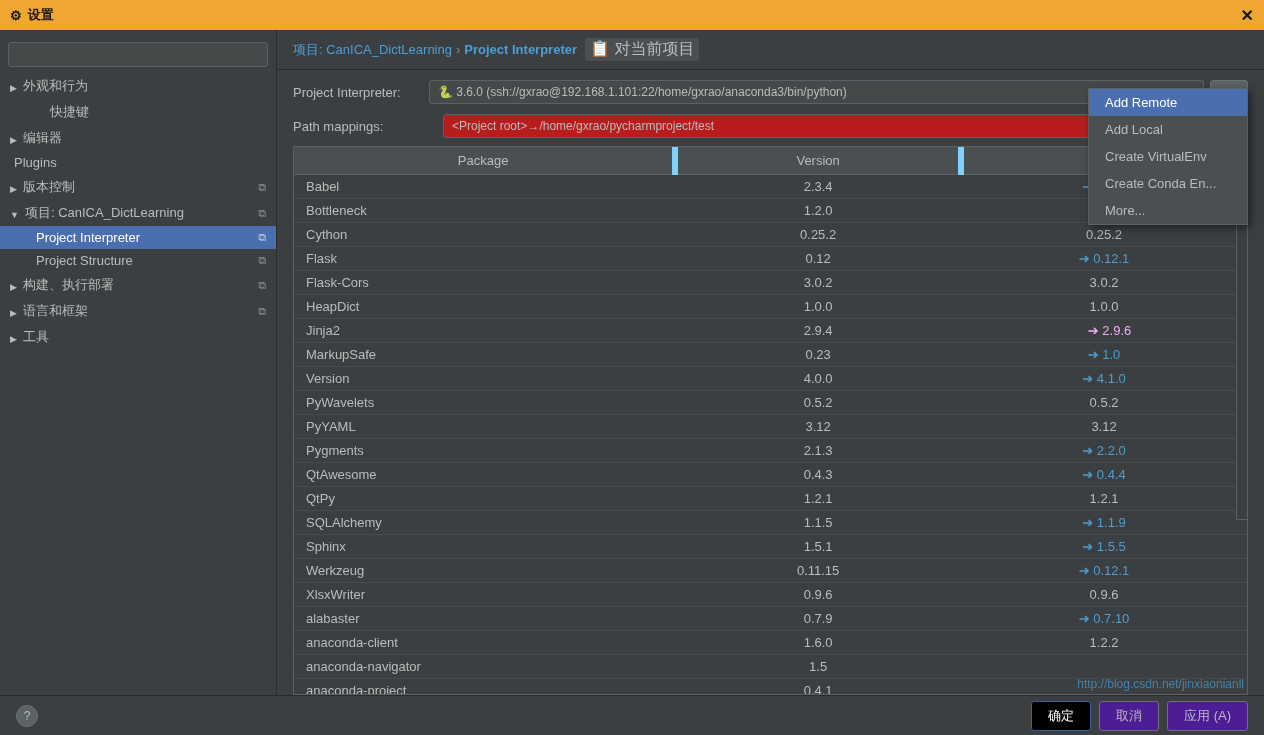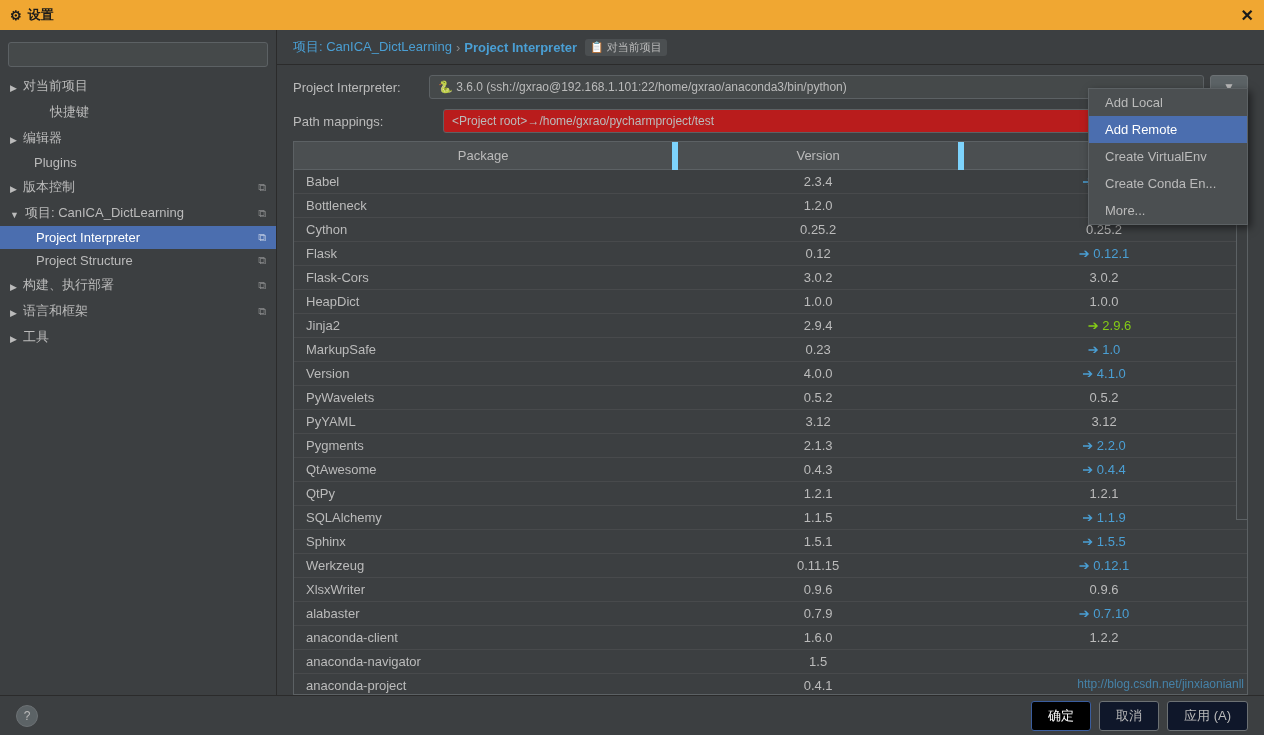--- a/index.html
+++ b/index.html
@@ -112,21 +112,21 @@
       color: #bbbbbb;
       border-bottom: 1px solid #2b2b2b;
       display: flex;
       align-items: center;
       gap: 4px;
     }
     #breadcrumb .project-name { color: #4a9fd4; }
     #breadcrumb .separator { color: #888; }
     #breadcrumb .current { color: #4a9fd4; font-weight: bold; }
     #breadcrumb .tag {
-      font-size: 11px;
+      font-size: 16px;
       color: #bbbbbb;
       background: #4b4f51;
       padding: 1px 5px;
       border-radius: 3px;
       margin-left: 4px;
     }
 
     #interpreter-row {
       display: flex;
       align-items: center;
@@ -230,21 +230,21 @@
       width: 22px; height: 22px;
       border-radius: 50%;
       background: #5c6366;
       border: 1px solid #6c7174;
       color: #bbbbbb;
       display: flex; align-items: center; justify-content: center;
       font-size: 12px; cursor: pointer;
     }
 
     .action-btn {
-      background: #0f172a;
+      background: #4c1d95;
       border: 1px solid #6c7174;
       color: #bbbbbb;
       padding: 5px 16px;
       cursor: pointer;
       border-radius: 3px;
       font-size: 13px;
     }
     .action-btn.primary {
       background: #000000;
       border-color: #3a5d9e;
@@ -292,33 +292,33 @@
 </div>
 
 <div id="main">
 
   <div id="sidebar">
     <input id="search-box" type="text" placeholder="" style="">
 
     
     <div class="sidebar-group">
       <span class="arrow-right"></span>
-      <span>对当前项目</span>
+      <span>外观和行为</span>
     </div>
     
     <div class="sidebar-item" style="padding-left: 26px; margin-left: 24px;">
       <span>快捷键</span>
     </div>
     
     <div class="sidebar-group">
       <span class="arrow-right"></span>
       <span>编辑器</span>
     </div>
     
-    <div class="sidebar-item" style="padding-left: 34px;">
+    <div class="sidebar-item" style="padding-left: 14px;">
       <span>Plugins</span>
     </div>
     
     <div class="sidebar-group">
       <span class="arrow-right"></span>
       <span>版本控制</span>
       <span class="copy-icon">⧉</span>
     </div>
     
     <div class="sidebar-group">
@@ -411,21 +411,21 @@
               <td>3.0.2</td>
             </tr>
             <tr>
               <td>HeapDict</td>
               <td>1.0.0</td>
               <td>1.0.0</td>
             </tr>
             <tr>
               <td>Jinja2</td>
               <td>2.9.4</td>
-              <td><span style="color:#84cc16;margin-left:11px;">➔ 2.9.6</span></td>
+              <td><span style="color:#f0abfc;margin-left:11px;">➔ 2.9.6</span></td>
             </tr>
             <tr>
               <td>MarkupSafe</td>
               <td>0.23</td>
               <td><span style="color:#4a9fd4;">➔ 1.0</span></td>
             </tr>
             <tr>
               <td>Version</td>
               <td>4.0.0</td>
               <td><span style="color:#4a9fd4;">➔ 4.1.0</span></td>
@@ -508,22 +508,22 @@
   <div id="bottom-right">
     <button class="action-btn primary">确定</button>
     <button class="action-btn">取消</button>
     <button class="action-btn">应用 (A)</button>
   </div>
 </div>
 
 <div id="watermark">http://blog.csdn.net/jinxiaonianll</div>
 
 <div id="dropdown-menu">
+  <div class="dropdown-item active">Add Remote</div>
   <div class="dropdown-item">Add Local</div>
-  <div class="dropdown-item active">Add Remote</div>
   <div class="dropdown-item">Create VirtualEnv</div>
   <div class="dropdown-item">Create Conda En...</div>
   <div class="dropdown-item">More...</div>
 </div>
 
 <div style="position:absolute; right:16px; top:170px; width:12px; height:350px; background:#3c3f41; border:1px solid #5c6164;">
   <div style="width:10px; height:25px; background:#5c6164; margin:2px 1px;"></div>
 </div>
 <div style="position:absolute; right:17px; top:162px; color:#bbbbbb; font-size:11px;">▲</div>
 

